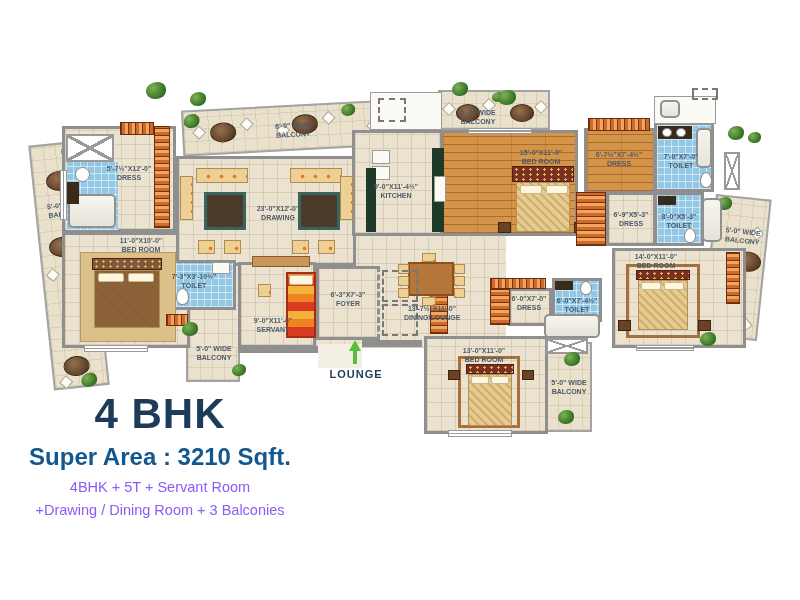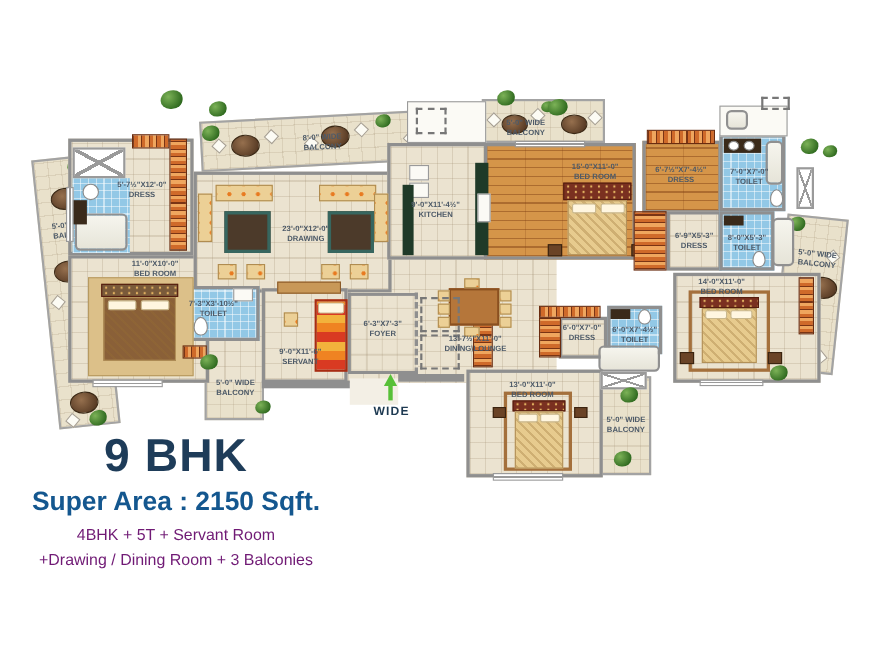--- a/index.html
+++ b/index.html
@@ -46,21 +46,21 @@
 .dark{background:#1f3a28;z-index:3}
 .tub{background:linear-gradient(#f6f5ee,#e6e4d8);border:2px solid #909090;border-radius:5px;z-index:3}
 .bowl{background:#fff;border:1px solid #8a8a8a;border-radius:50% 50% 46% 46%/58% 58% 42% 42%;z-index:4}
 .snk{background:#fff;border:1px solid #8a8a8a;border-radius:50%;z-index:4}
 .wseg{background:#8f8f8f;z-index:3}
 .servbed{background:repeating-linear-gradient(0deg,#d93a22 0 9px,#ef8322 9px 17px,#f2b23c 17px 25px);border:2px solid #a82c12;z-index:3}
 .porch{background:#f3efe5}
 .titleblock{text-align:center;z-index:7}
 .ttl-bhk{font-size:42px;font-weight:bold;color:#1e3c59;margin:0;letter-spacing:1px}
 .ttl-area{font-size:24px;font-weight:bold;color:#14578f;margin:5px 0 7px}
-.ttl-line{font-size:14.5px;color:#701a75;margin:4px;line-height:1.28}
+.ttl-line{font-size:14.5px;color:#8b5cf6;margin:4px;line-height:1.28}
 .entrytxt{font-size:11px;font-weight:bold;color:#1e3a52;letter-spacing:1px;text-align:center;z-index:7}
 </style>
 </head>
 <body>
 
 <div class="canvas">
 
   <div class="abs balc" style="left:182px;top:104px;width:252px;height:46px;transform:rotate(-3deg)">
     <div class="abs rtable" style="left:26px;top:12px;width:26px;height:20px"></div>
     <div class="abs rtable" style="left:108px;top:8px;width:26px;height:20px"></div>
@@ -269,21 +269,21 @@
   <div class="abs dash" style="left:382px;top:304px;width:36px;height:32px"></div>
 
   <div class="abs white" style="left:370px;top:92px;width:72px;height:38px"></div>
   <div class="abs dash" style="left:378px;top:98px;width:28px;height:24px"></div>
 
   <div class="abs porch" style="left:318px;top:344px;width:44px;height:24px;z-index:2"></div>
   <div class="abs wseg" style="left:238px;top:346px;width:80px;height:7px"></div>
   <div class="abs wseg" style="left:362px;top:340px;width:60px;height:7px"></div>
   <div class="abs" style="left:349px;top:340px;width:0;height:0;border-left:6px solid transparent;border-right:6px solid transparent;border-bottom:11px solid #57c038;z-index:7"></div>
   <div class="abs" style="left:353px;top:350px;width:4px;height:14px;background:#57c038;z-index:7"></div>
-  <div class="abs entrytxt" style="left:328px;top:368px;width:56px"><span>WIDE</span></div>
+  <div class="abs entrytxt" style="left:328px;top:368px;width:56px"><span>LOUNGE</span></div>
 
   <div class="abs plant" style="left:146px;top:82px;width:20px;height:17px"></div>
   <div class="abs plant" style="left:190px;top:92px;width:16px;height:14px"></div>
   <div class="abs plant" style="left:452px;top:82px;width:16px;height:14px"></div>
   <div class="abs plant" style="left:498px;top:90px;width:18px;height:15px"></div>
   <div class="abs plant" style="left:728px;top:126px;width:16px;height:14px"></div>
   <div class="abs plant" style="left:748px;top:132px;width:13px;height:11px"></div>
   <div class="abs plant" style="left:700px;top:332px;width:16px;height:14px"></div>
 
   <div class="abs lbl" style="left:100px;top:164px;width:58px">
@@ -349,19 +349,19 @@
   <div class="abs lbl" style="left:242px;top:316px;width:62px">
     <span>9'-0"X11'-6"</span>
     <span>SERVANT</span>
   </div>
   <div class="abs lbl" style="left:168px;top:272px;width:52px">
     <span>7'-3"X3'-10½"</span>
     <span>TOILET</span>
   </div>
 
   <div class="abs titleblock" style="left:28px;top:390px;width:264px">
-    <p class="ttl-bhk">9 BHK</p>
-    <p class="ttl-area">Super Area : 2150 Sqft.</p>
+    <p class="ttl-bhk">4 BHK</p>
+    <p class="ttl-area">Super Area : 3210 Sqft.</p>
     <p class="ttl-line">4BHK + 5T + Servant Room</p>
     <p class="ttl-line">+Drawing / Dining Room + 3 Balconies</p>
   </div>
 
 </div>
 
 </body></html>

